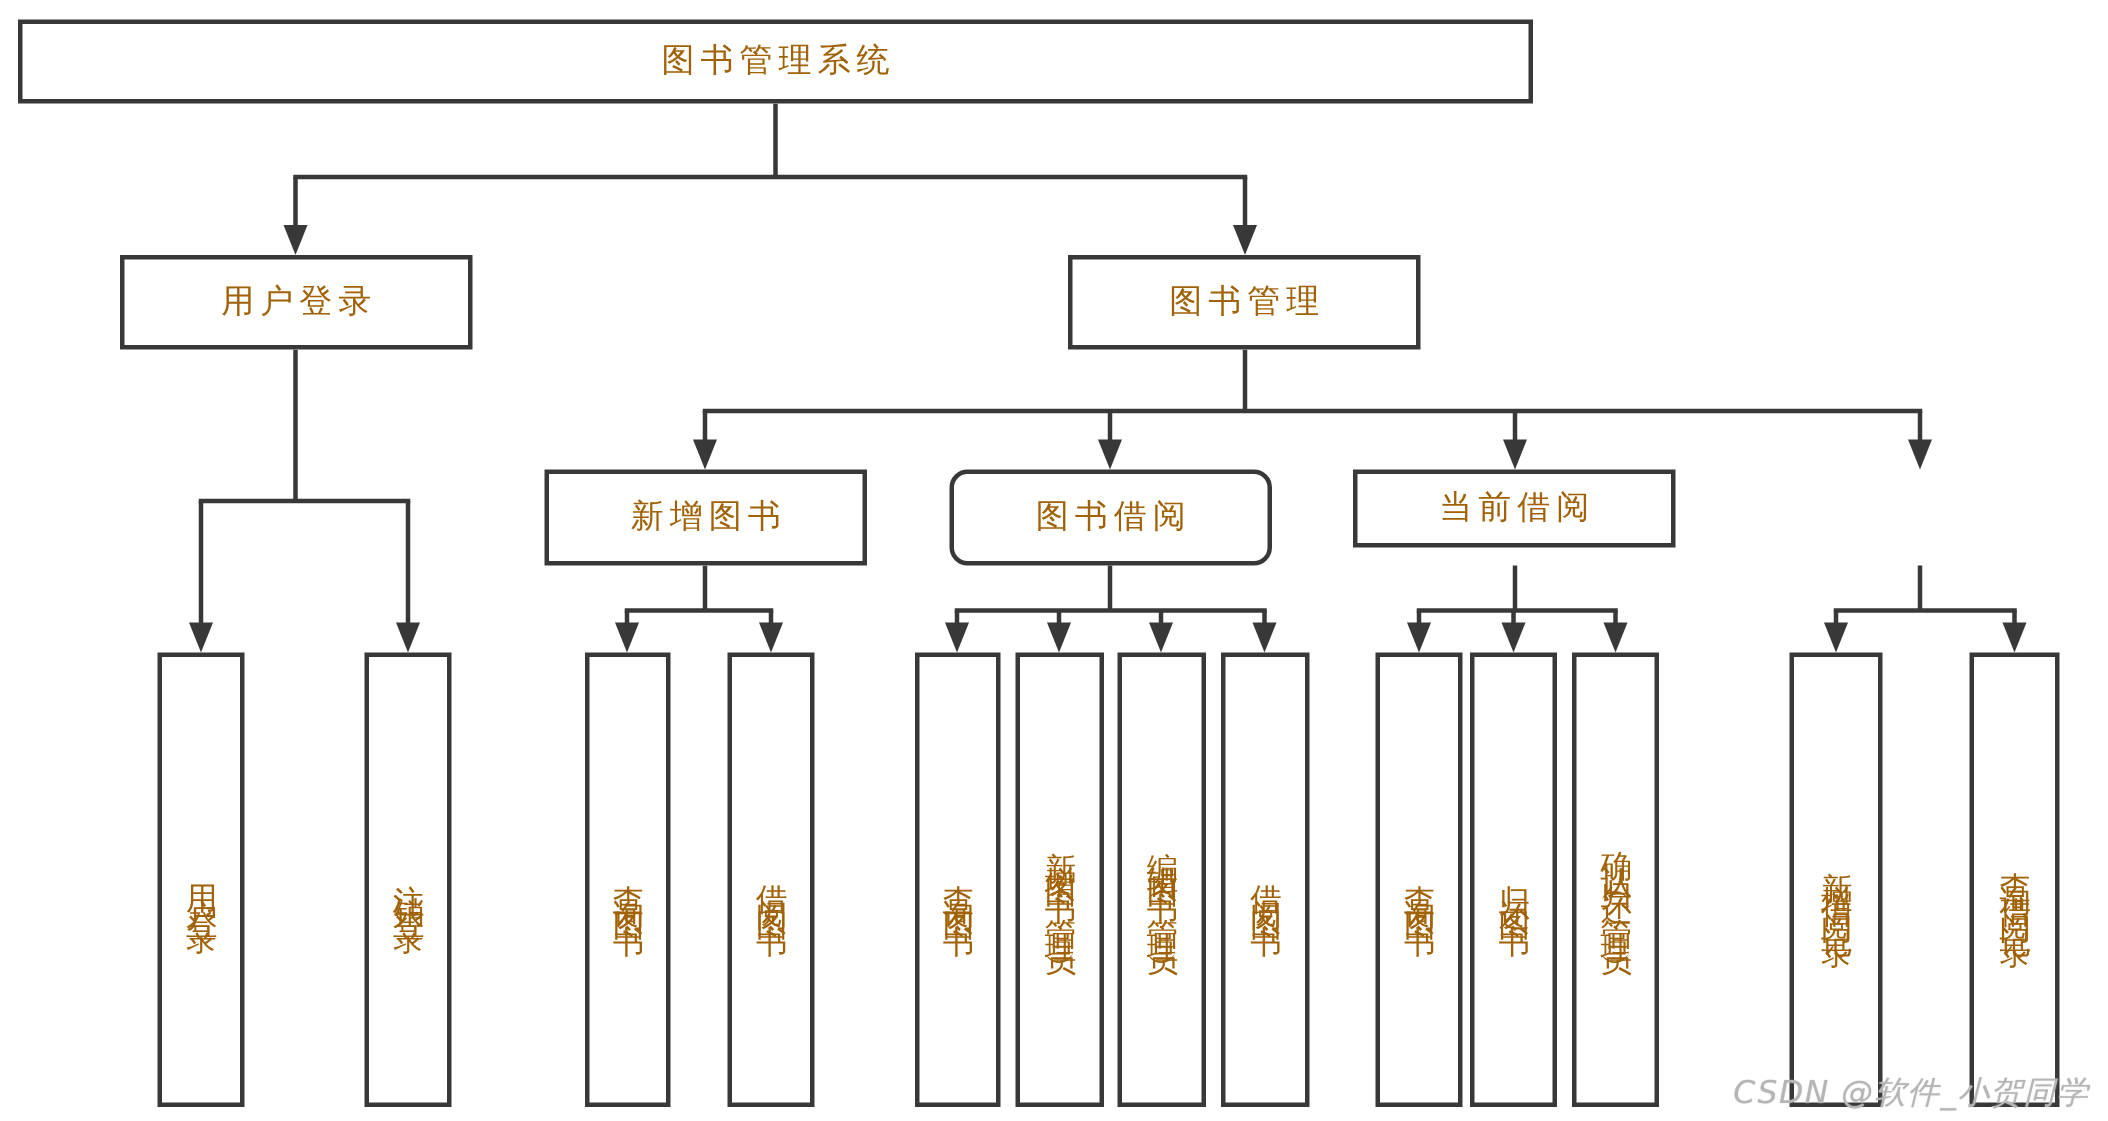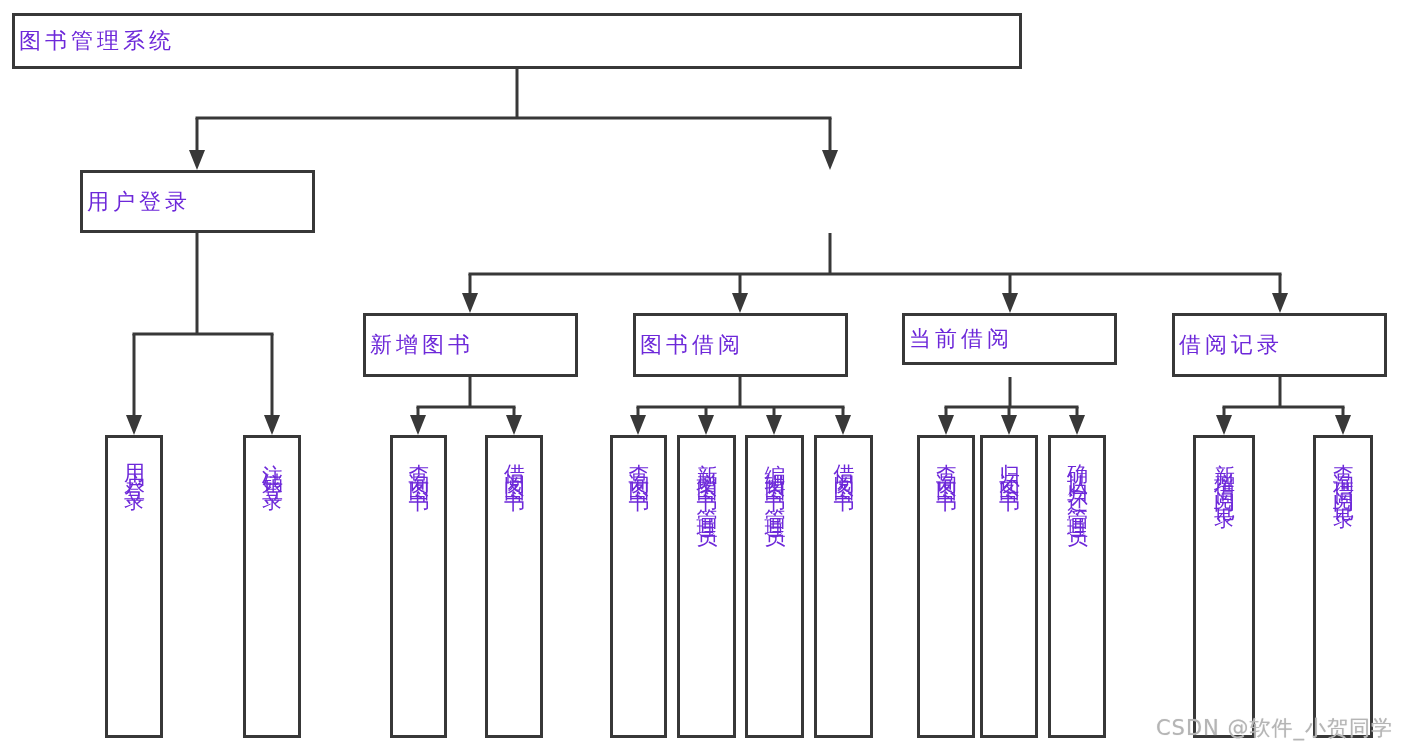--- a/index.html
+++ b/index.html
@@ -16,24 +16,24 @@
     position: absolute;
     left: 0; top: 0;
     width: 1405px; height: 747px;
     pointer-events: none;
   }
   .node {
     position: absolute;
     box-sizing: border-box;
     background: #ffffff;
     border: 3px solid #383838;
-    color: #6d28d9;
+    color: #a16207;
     display: flex;
     align-items: center;
-    justify-content: flex-start;
+    justify-content: center;
     text-align: center;
     line-height: 1;
   }
   .node.h {
     font-size: 22px;
     letter-spacing: 4px;
     text-indent: 4px; 
   }
   .node.v {
     writing-mode: vertical-rl;
@@ -44,20 +44,21 @@
   .node.v .lbl { display: inline-block; margin-top: 9px;  }
   .watermark {
     position: absolute;
     right: 12px;
     bottom: 5px;
     font-size: 21px;
     color: #b5b5b5;
     letter-spacing: 1px;
     white-space: nowrap;
     text-shadow: 0 0 1px #cfcfcf;
+    font-style: italic;
   }
 </style>
 </head>
 <body>
 
 <div class="stage">
 
   <svg class="connectors" viewBox="0 0 1405 747" xmlns="http://www.w3.org/2000/svg">
       <line x1="517" y1="69" x2="517" y2="118" stroke="#383838" stroke-width="3"></line>
       <line x1="195.5" y1="118" x2="831.5" y2="118" stroke="#383838" stroke-width="3"></line>
@@ -113,32 +114,32 @@
       <polygon points="1335,415 1351,415 1343,435" fill="#383838"></polygon>
     </svg>
 
   <div class="node h" style="left:12px; top:13px; width:1010px; height:56px;">
     <span class="lbl">图书管理系统</span>
   </div>
 
   <div class="node h" style="left:80px; top:170px; width:235px; height:63px;">
     <span class="lbl">用户登录</span>
   </div>
+  <div class="node h" style="left:712px; top:170px; width:235px; height:63px;">
+    <span class="lbl">图书管理</span>
+  </div>
 
   <div class="node h" style="left:363px; top:313px; width:215px; height:64px;">
     <span class="lbl">新增图书</span>
   </div>
-  <div class="node h" style="left:633px; top:313px; width:215px; height:64px;">
+  <div class="node h" style="left:633px; top:313px; width:215px; height:64px;border-radius:12px;">
     <span class="lbl">图书借阅</span>
   </div>
   <div class="node h" style="left:902px; top:313px; width:215px; height:52px;">
     <span class="lbl">当前借阅</span>
-  </div>
-  <div class="node h" style="left:1172px; top:313px; width:215px; height:64px;">
-    <span class="lbl">借阅记录</span>
   </div>
 
   <div class="node v" style="left:105px; top:435px; width:58px; height:303px;">
     <span class="lbl">用户登录</span>
   </div>
   <div class="node v" style="left:243px; top:435px; width:58px; height:303px;">
     <span class="lbl">注销登录</span>
   </div>
 
   <div class="node v" style="left:390px; top:435px; width:57px; height:303px;">

